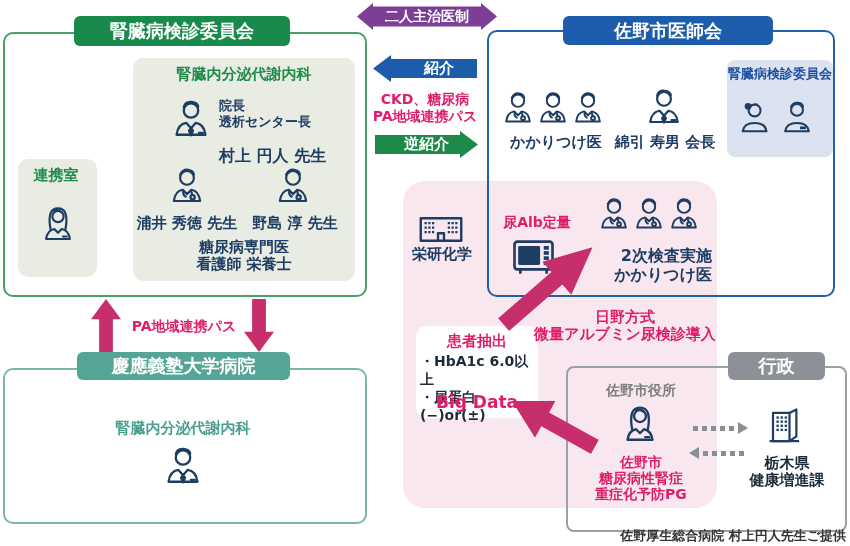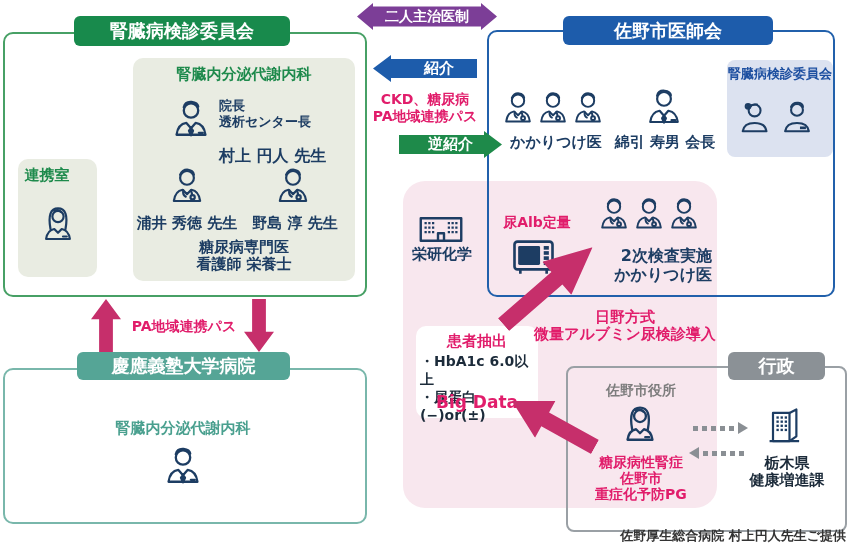--- a/index.html
+++ b/index.html
@@ -168,21 +168,21 @@
 <div class="canvas">
 
   <div class="pinkbg" style="left:403px;top:181px;width:314px;height:327px;"></div>
 
   <div class="outline green-outline" style="left:3px;top:32px;width:360px;height:261px;z-index:3;"></div>
   <div class="hdr hdr-green" style="left:74px;top:16px;width:216px;height:30px;">
     <span>腎臓病検診委員会</span>
   </div>
 
   <div class="subbox" style="left:18px;top:159px;width:79px;height:118px;"></div>
-  <div class="txt greentx center" style="left:9px;top:167px;width:76px;font-size:15px;">連携室</div>
+  <div class="txt greentx center" style="left:18px;top:167px;width:76px;font-size:15px;">連携室</div>
   <svg class="ic" style="left:38px;top:197px;" width="40" height="54" viewBox="0 0 64 64">
       <use href="#ic-female"></use>
     </svg>
 
   <div class="subbox" style="left:133px;top:58px;width:222px;height:223px;"></div>
   <div class="txt greentx center" style="left:133px;top:66px;width:222px;font-size:15px;">腎臓内分泌代謝内科</div>
 
   <svg class="ic" style="left:170px;top:93px;" width="42" height="52" viewBox="0 0 64 64">
       <use href="#ic-suit"></use>
     </svg>
@@ -219,21 +219,21 @@
       <polygon points="0,13.5 18,0 18,4 104,4 104,23 18,23 18,27" fill="#1d5cab"></polygon>
     </svg>
     <div class="lbl" style="font-size:15px;padding-left:14px;">紹介</div>
   </div>
 
   <div class="txt magtx center" style="left:352px;top:91px;width:146px;font-size:14px;line-height:17px;">
     <div>CKD、糖尿病</div>
     <div>PA地域連携パス</div>
   </div>
 
-  <div class="harrow" style="left:375px;top:131px;width:103px;height:27px;margin-left:24px;">
+  <div class="harrow" style="left:375px;top:131px;width:103px;height:27px;">
     <svg width="103" height="27">
       <polygon points="103,13.5 85,0 85,4 0,4 0,23 85,23 85,27" fill="#1e8a4a"></polygon>
     </svg>
     <div class="lbl" style="font-size:15px;padding-right:14px;">逆紹介</div>
   </div>
 
   <div class="outline blue-outline" style="left:487px;top:30px;width:344px;height:263px;z-index:3;"></div>
   <div class="hdr hdr-blue" style="left:563px;top:16px;width:210px;height:29px;">
     <span>佐野市医師会</span>
   </div>
@@ -298,22 +298,22 @@
     <div>・HbA1c 6.0以上</div>
     <div>・尿蛋白(−)or(±)</div>
   </div>
   <div class="txt magtx center" style="left:416px;top:393px;width:122px;font-size:17px;">Big Data</div>
 
   <div class="txt graytx center" style="left:591px;top:382px;width:100px;font-size:14px;">佐野市役所</div>
   <svg class="ic" style="left:619px;top:398px;" width="42" height="52" viewBox="0 0 64 64">
       <use href="#ic-female"></use>
     </svg>
   <div class="txt magtx center" style="left:581px;top:454px;width:120px;font-size:14px;line-height:16px;">
+    <div>佐野市</div>
     <div>糖尿病性腎症</div>
-    <div>佐野市</div>
     <div>重症化予防PG</div>
   </div>
 
   <div class="outline gray-outline" style="left:566px;top:366px;width:277px;height:162px;border-radius:8px;z-index:3;"></div>
   <div class="hdr hdr-gray" style="left:728px;top:352px;width:97px;height:28px;">
     <span>行政</span>
   </div>
 
   <div class="dots" style="left:693px;top:422px;">
     <i></i>

